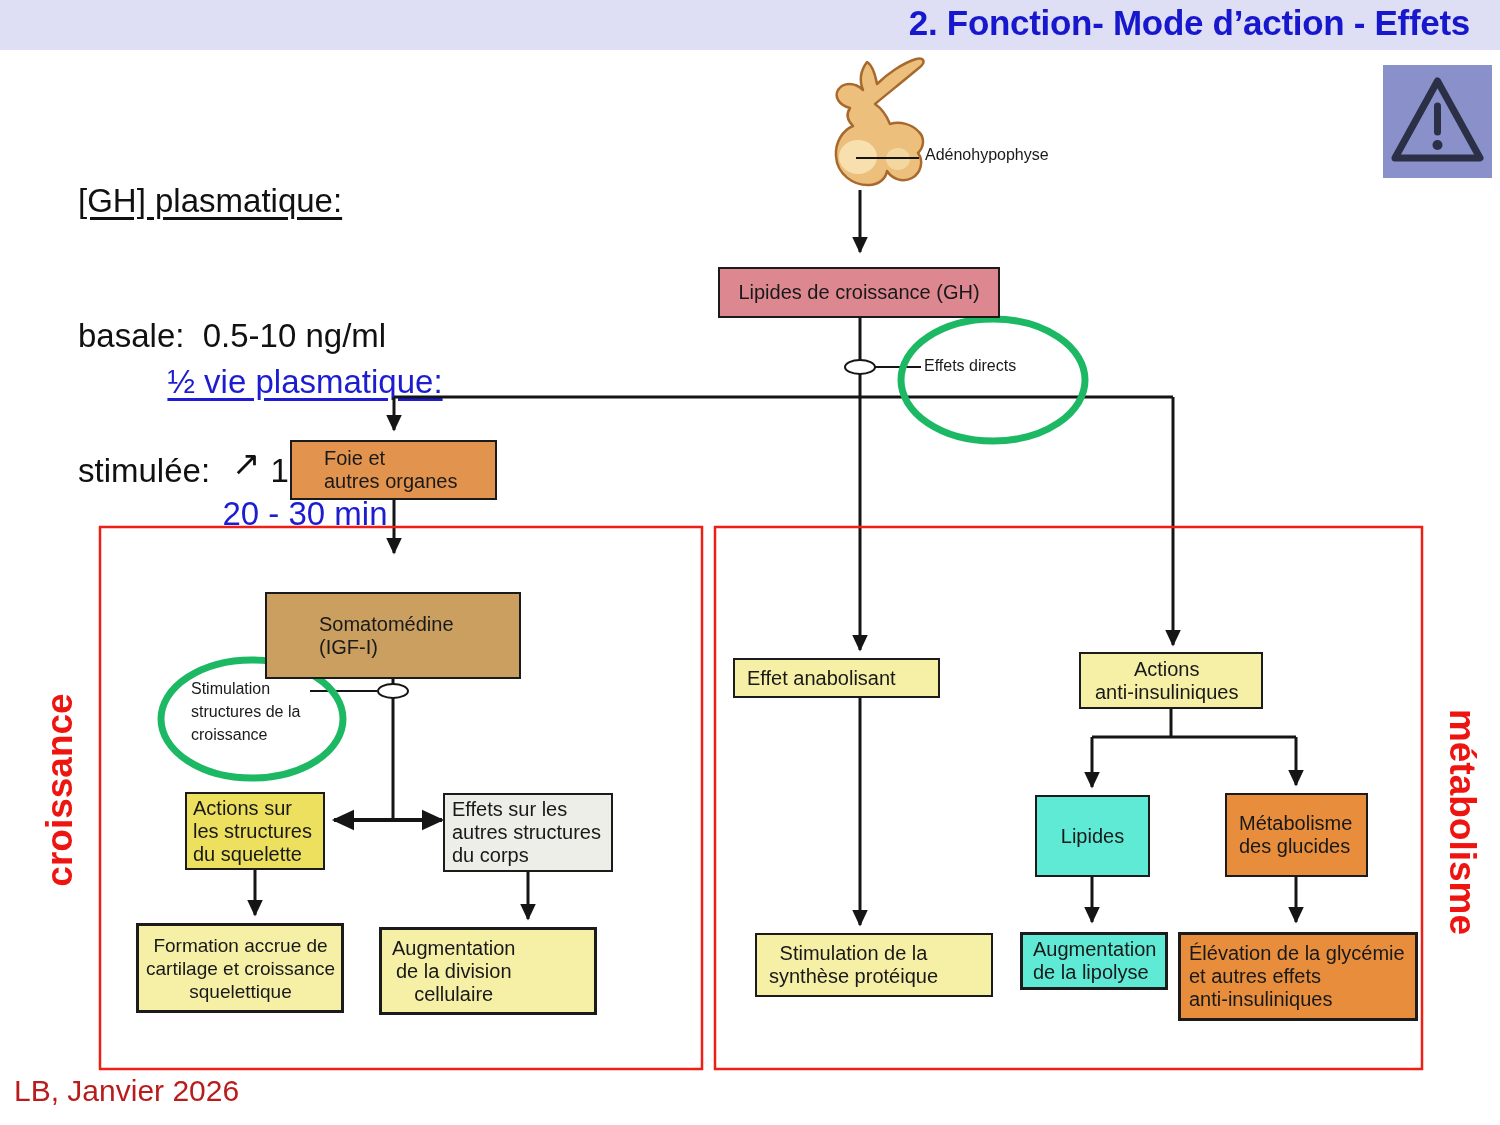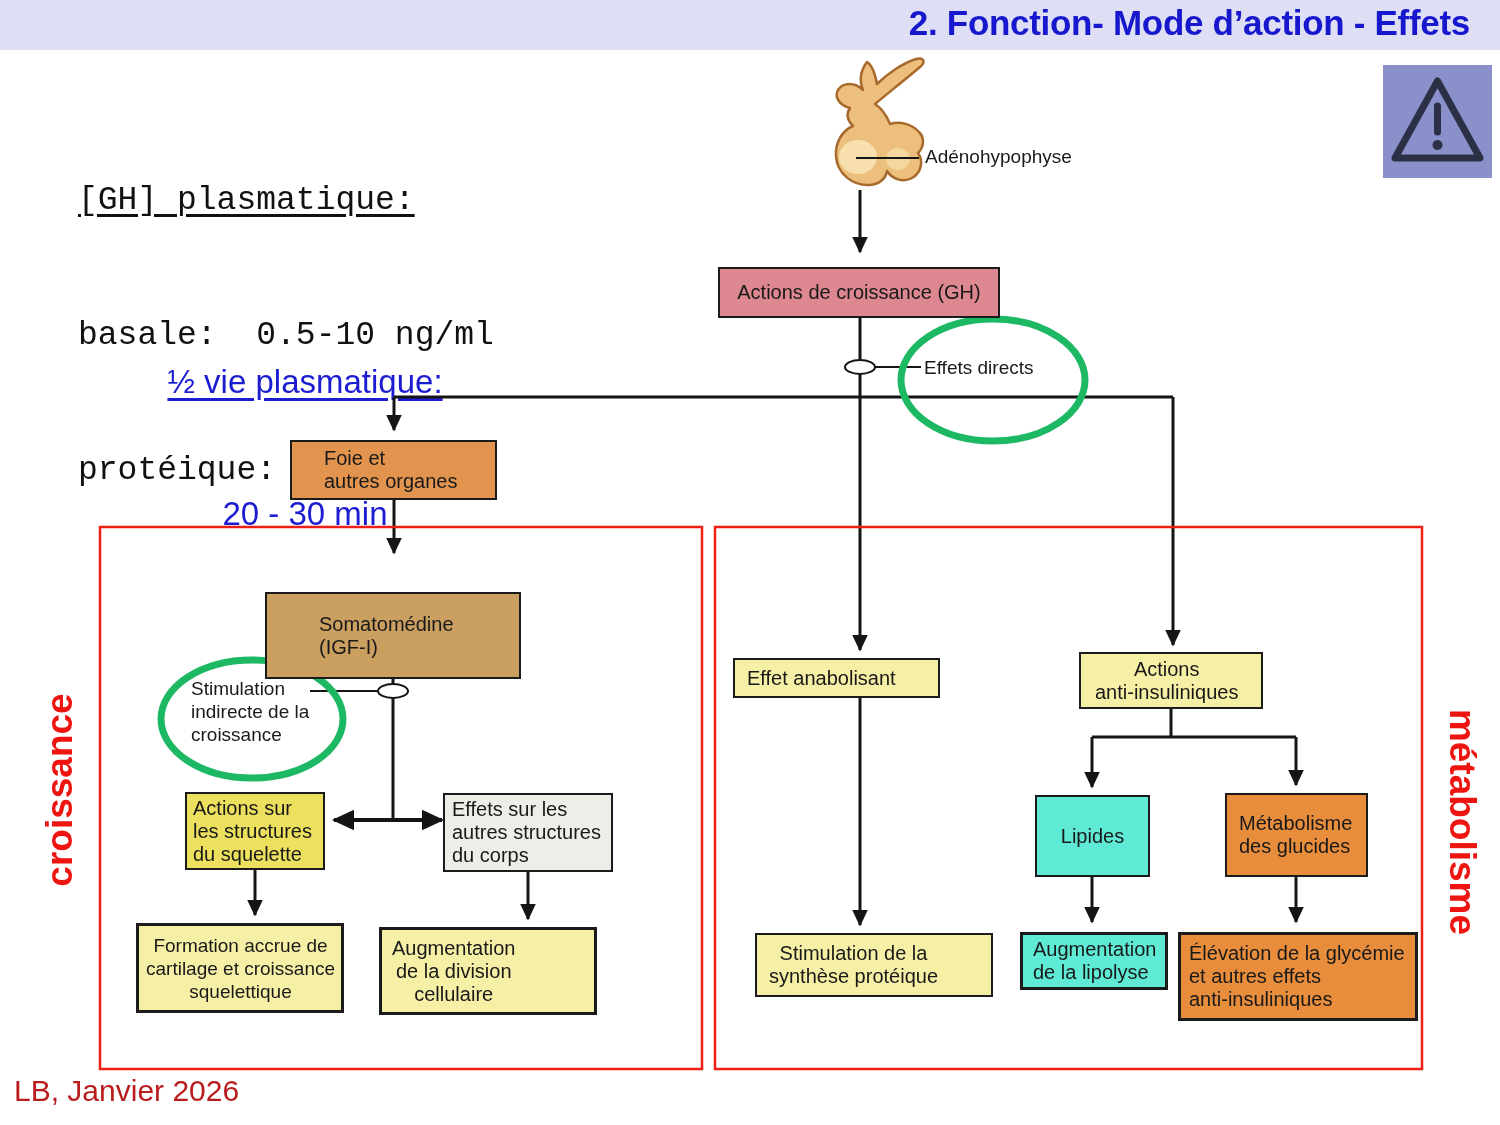--- a/index.html
+++ b/index.html
@@ -4,39 +4,39 @@
 <style>
   html,body{margin:0;padding:0;background:#fff;}
   .slide{position:relative;width:1500px;height:1125px;background:#ffffff;overflow:hidden;
          font-family:"Liberation Sans",sans-serif;color:#1a1a1a;}
   .band{position:absolute;left:0;top:0;width:1500px;height:50px;background:#dedff5;}
   .title{position:absolute;top:3px;right:30px;font-size:35px;font-weight:bold;color:#1717cd;
          letter-spacing:-0.3px;white-space:pre;}
   .layer{position:absolute;left:0;top:0;}
   
   .note{position:absolute;font-size:33px;line-height:45px;white-space:pre;}
-  #gh-note{left:78px;top:88px;color:#111;font-family:Liberation Mono, monospace;}
+  #gh-note{left:78px;top:88px;color:#111;}
   #halflife{left:100px;top:272px;width:410px;text-align:center;color:#1c1cd0;line-height:44px;}
   .u{text-decoration:underline;text-underline-offset:5px;}
   .arrow-up{display:inline-block;font-size:34px;font-weight:normal;transform:translateY(-7px);
             margin:0 10px 0 22px;}
   
   .dbox{position:absolute;box-sizing:border-box;border:2px solid #1b1b1b;display:flex;
         align-items:center;font-size:20px;line-height:23px;white-space:pre-line;color:#191919;}
   .bd3{border-width:3px;}
   .center{justify-content:center;}
   .c-pink{background:#dd8791;}
   .c-orange{background:#e2944e;}
   .c-tan{background:#cb9f60;margin-top:29px;}
   .c-yellow{background:#ece05e;}
   .c-offwhite{background:#edeee8;}
   .c-pale{background:#f6efa6;text-align:center;}
   .c-gold{background:#5eead4;}
   .c-dorange{background:#e78d3c;}
-  .lbl{position:absolute;font-size:19px;color:#1a1a1a;}
+  .lbl{position:absolute;font-size:16px;color:#1a1a1a;}
   .rot{position:absolute;font-weight:bold;color:#ee1410;font-size:37px;text-align:center;
        height:40px;line-height:40px;}
   .footer{position:absolute;left:14px;top:1074px;font-size:30px;color:#b91c1c;}
 </style>
 </head>
 <body>
 
 <div class="slide">
 
   <div class="band"></div>
@@ -45,21 +45,21 @@
   <svg class="layer" style="left:1383px;top:65px" width="109" height="113" viewBox="0 0 109 113">
     <rect width="109" height="113" fill="#8a90c9"></rect>
     <path d="M54.5,16 L97,93 L12,93 Z" fill="none" stroke="#2b3047" stroke-width="7" stroke-linejoin="round"></path>
     <line x1="54.5" y1="41" x2="54.5" y2="67" stroke="#2b3047" stroke-width="7" stroke-linecap="round"></line>
     <circle cx="54.5" cy="80" r="5" fill="#2b3047"></circle>
   </svg>
 
   <div id="gh-note" class="note">
     <div><span class="u">[GH] plasmatique:</span></div>
     <div>basale:  0.5-10 ng/ml</div>
-    <div><span>protéique:</span><span class="arrow-up">↗</span><span>10 à 50X</span></div>
+    <div><span>stimulée:</span><span class="arrow-up">↗</span><span>10 à 50X</span></div>
   </div>
   <div id="halflife" class="note">
     <div><span class="u">½ vie plasmatique:</span></div>
     <div>20 - 30 min</div>
   </div>
 
   <svg class="layer" width="1500" height="1125" viewBox="0 0 1500 1125">
     <defs>
       <marker id="ah" viewBox="0 0 10 10" refX="8.5" refY="5" markerWidth="6" markerHeight="6" orient="auto-start-reverse" markerUnits="strokeWidth">
         <path d="M0,0.6 L9.4,5 L0,9.4 Z" fill="#151515"></path>
@@ -107,24 +107,24 @@
     <ellipse cx="993" cy="380" rx="92" ry="61" fill="none" stroke="#1db863" stroke-width="7"></ellipse>
     <ellipse cx="252" cy="719" rx="91" ry="59" fill="none" stroke="#1db863" stroke-width="7"></ellipse>
 
     <rect x="100" y="527" width="602" height="542" fill="none" stroke="#ee2015" stroke-width="2.5"></rect>
     <rect x="715" y="527" width="707" height="542" fill="none" stroke="#ee2015" stroke-width="2.5"></rect>
   </svg>
 
   <div class="lbl" style="left:925px;top:146px">Adénohypophyse</div>
   <div class="lbl" style="left:924px;top:357px">Effets directs</div>
   <div class="lbl" style="left:191px;top:677px;line-height:23px;white-space:pre-line">Stimulation
-indirecte de la
+structures de la
 croissance</div>
 
-  <div class="dbox c-pink center" style="left:718px;top:267px;width:282px;height:51px"><span>Actions de croissance (GH)</span></div>
+  <div class="dbox c-pink center" style="left:718px;top:267px;width:282px;height:51px"><span>Lipides de croissance (GH)</span></div>
 
   <div class="dbox c-orange" style="left:290px;top:440px;width:207px;height:60px;padding-left:32px"><span>Foie et
 autres organes</span></div>
 
   <div class="dbox c-tan" style="left:265px;top:563px;width:256px;height:87px;padding-left:52px"><span>Somatomédine
 (IGF-I)</span></div>
 
   <div class="dbox c-yellow" style="left:185px;top:792px;width:140px;height:78px;padding-left:6px"><span>Actions sur
 les structures
 du squelette</span></div>

